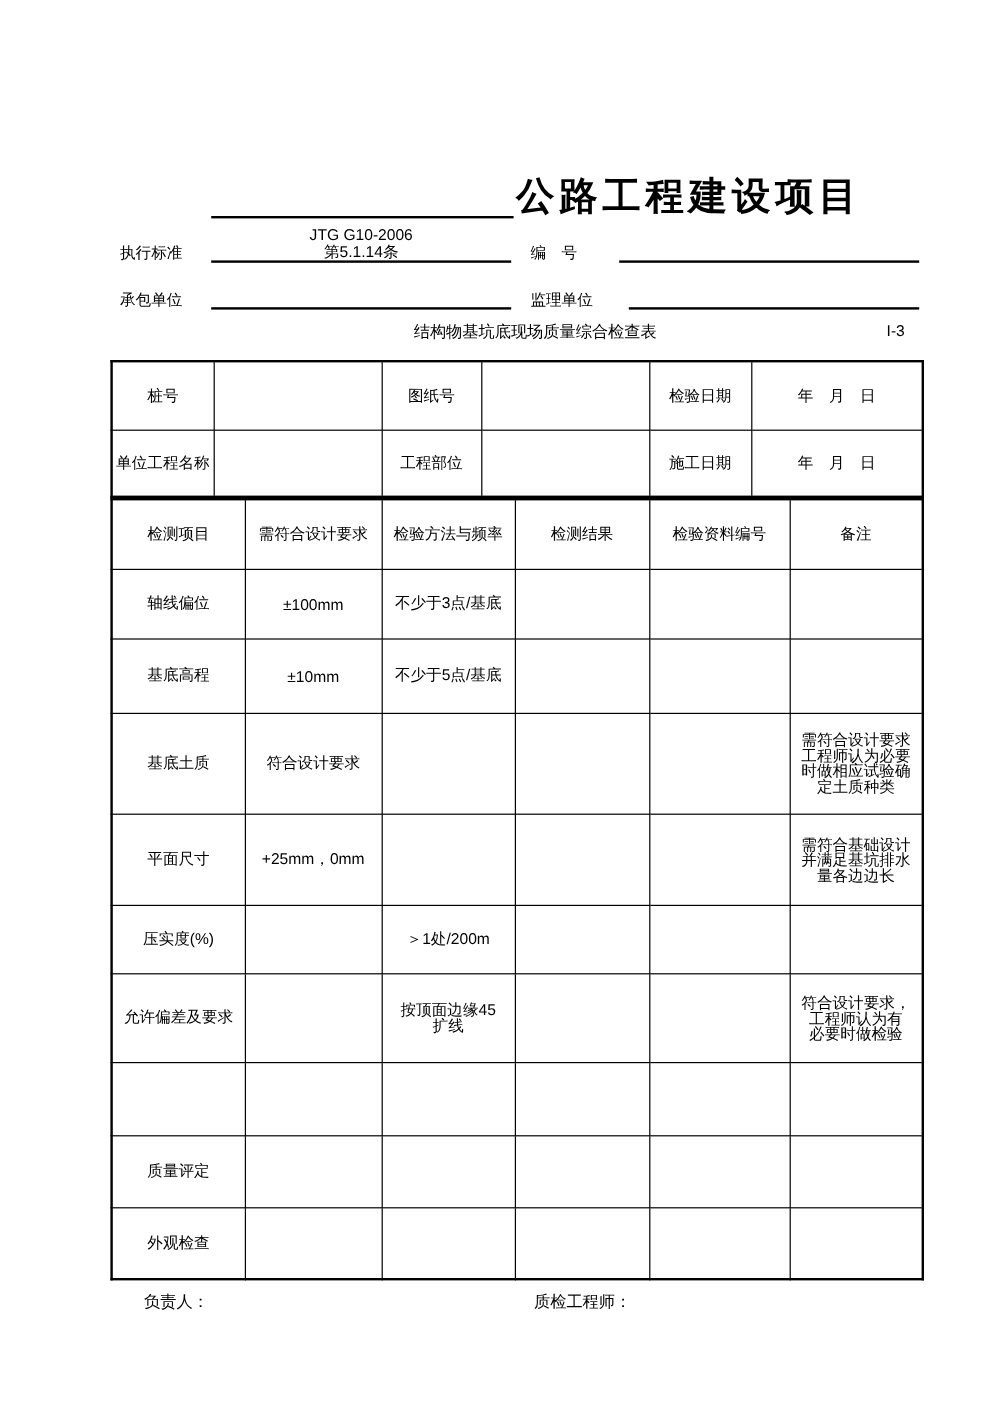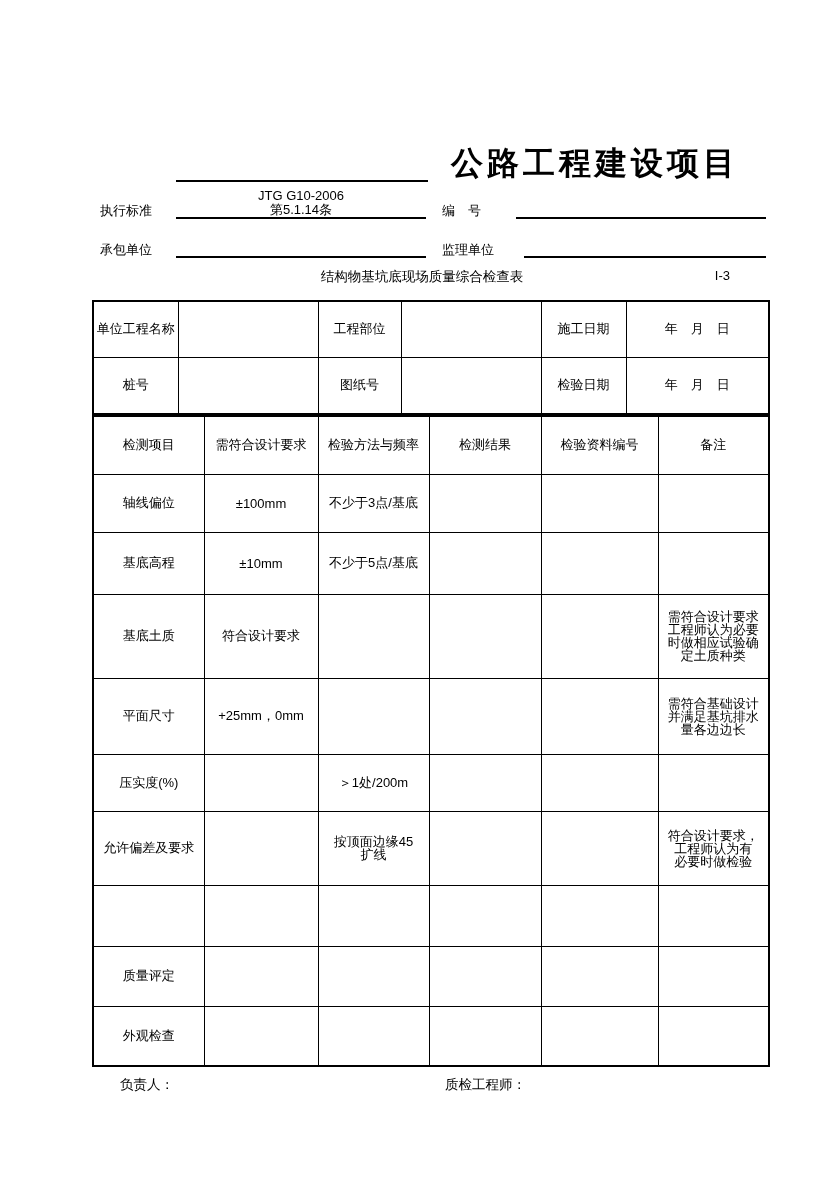--- a/index.html
+++ b/index.html
@@ -3,31 +3,31 @@
 <meta charset="utf-8">
 <style>
   * { margin:0; padding:0; box-sizing:border-box; }
   html,body { background:#ffffff; }
   body {
     width:838px; height:1186px; position:relative;
     font-family:"Liberation Sans", sans-serif; color:#000;
   }
   .abs { position:absolute; }
   .doc-title {
-    left:451px; top:142px; font-size:32px; font-weight:bold; letter-spacing:4px;
+    left:430px; top:142px; font-size:32px; font-weight:bold; letter-spacing:4px;
     white-space:nowrap;
   }
   .hline { position:absolute; height:2px; background:#000; }
   .lbl { position:absolute; font-size:13px; white-space:nowrap; }
   .std-value {
     position:absolute; left:176px; top:189px; width:250px;
     text-align:center; font-size:13px; line-height:14px; white-space:nowrap;
   }
   .form-title-bar {
-    position:absolute; left:84px; top:268px; width:676px; height:18px;
+    position:absolute; left:108px; top:268px; width:676px; height:18px;
     text-align:center; font-size:13.5px;
   }
   .form-code { position:absolute; right:30px; top:0; font-size:13px; }
   .tables-wrap { position:absolute; left:92px; top:300px; width:676px; }
   table.grid {
     border-collapse:collapse; table-layout:fixed; width:676px;
     border:2px solid #000;
   }
   table.grid td {
     border:1px solid #000; font-size:13px; text-align:center;
@@ -70,34 +70,34 @@
   <table class="grid">
     <colgroup>
       <col style="width:85px">
         <col style="width:140px">
         <col style="width:83px">
       <col style="width:140px">
         <col style="width:85px">
         <col style="width:143px">
     </colgroup>
     <tbody>
-        <tr style="height:56px">
+        <tr style="height:57px">
+      <td>桩号</td>
+      <td></td>
+      <td class="sep">图纸号</td>
+      <td></td>
+      <td class="sep">检验日期</td>
+      <td>年　月　日</td>
+    </tr>
+    <tr style="height:56px">
       <td>单位工程名称</td>
       <td></td>
       <td class="sep">工程部位</td>
       <td></td>
       <td class="sep">施工日期</td>
-      <td>年　月　日</td>
-    </tr>
-    <tr style="height:57px">
-      <td>桩号</td>
-      <td></td>
-      <td class="sep">图纸号</td>
-      <td></td>
-      <td class="sep">检验日期</td>
       <td>年　月　日</td>
     </tr>
   </tbody>
     </table>
 
   <table class="grid">
     <colgroup>
       <col style="width:111px">
         <col style="width:114px">
         <col style="width:111px">

